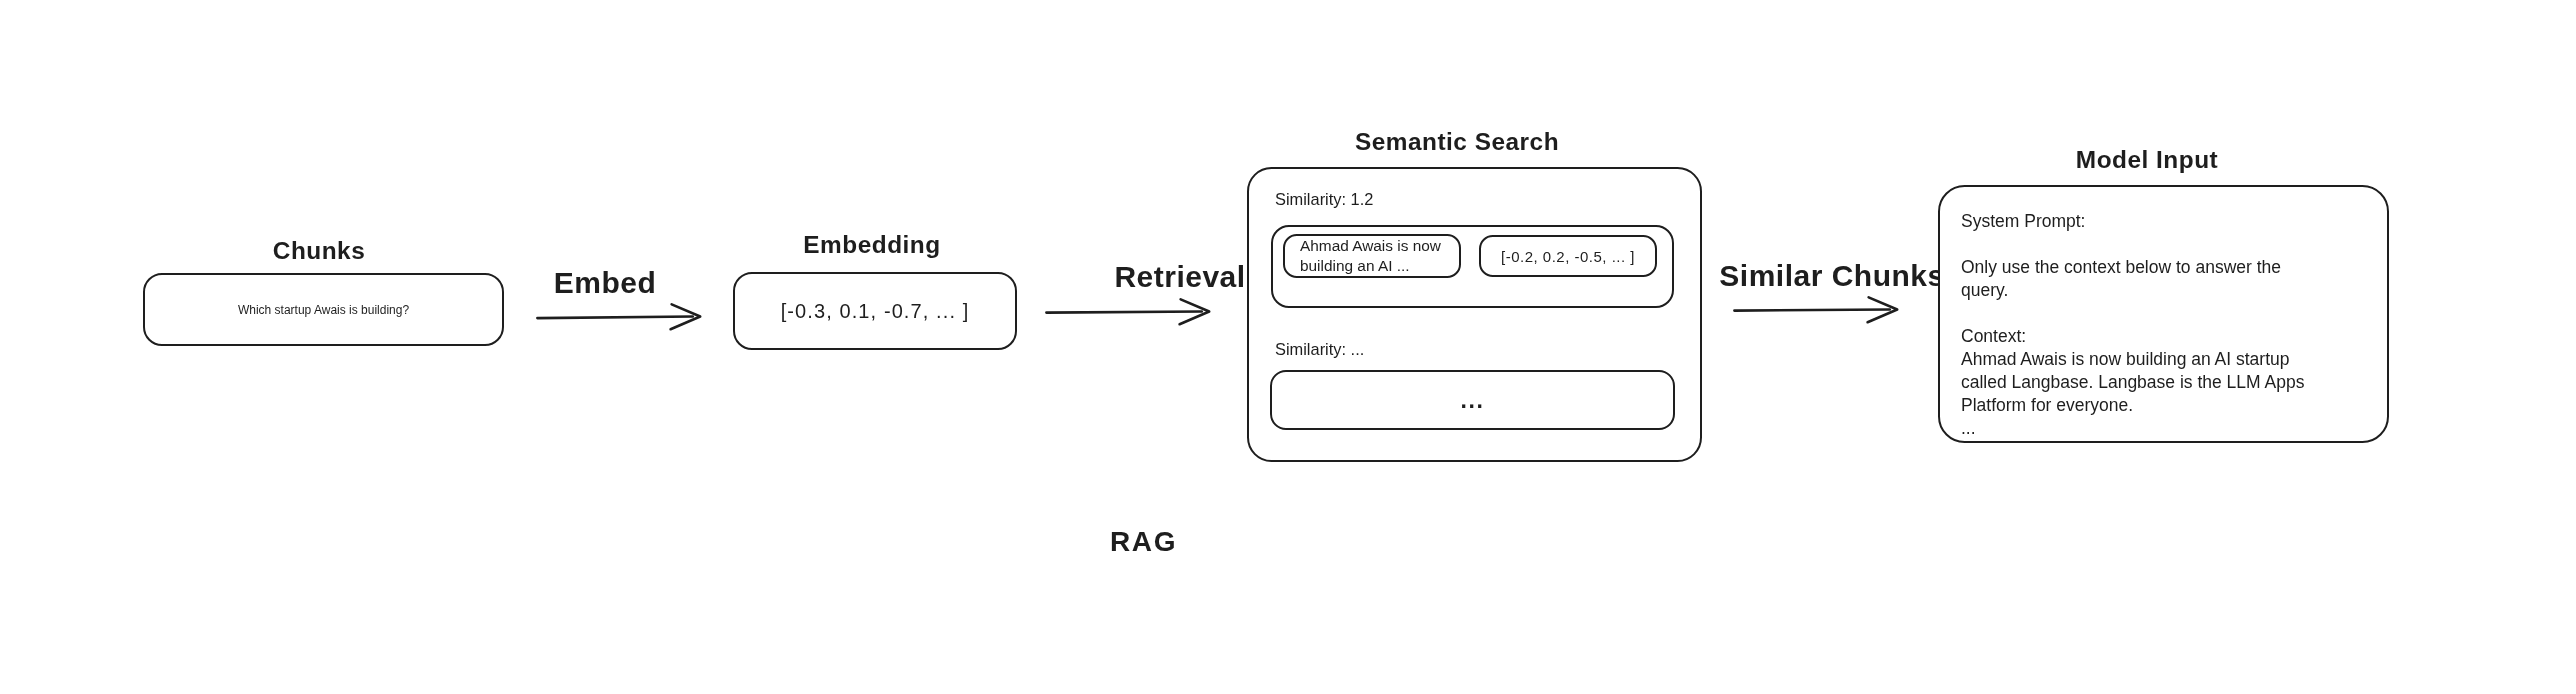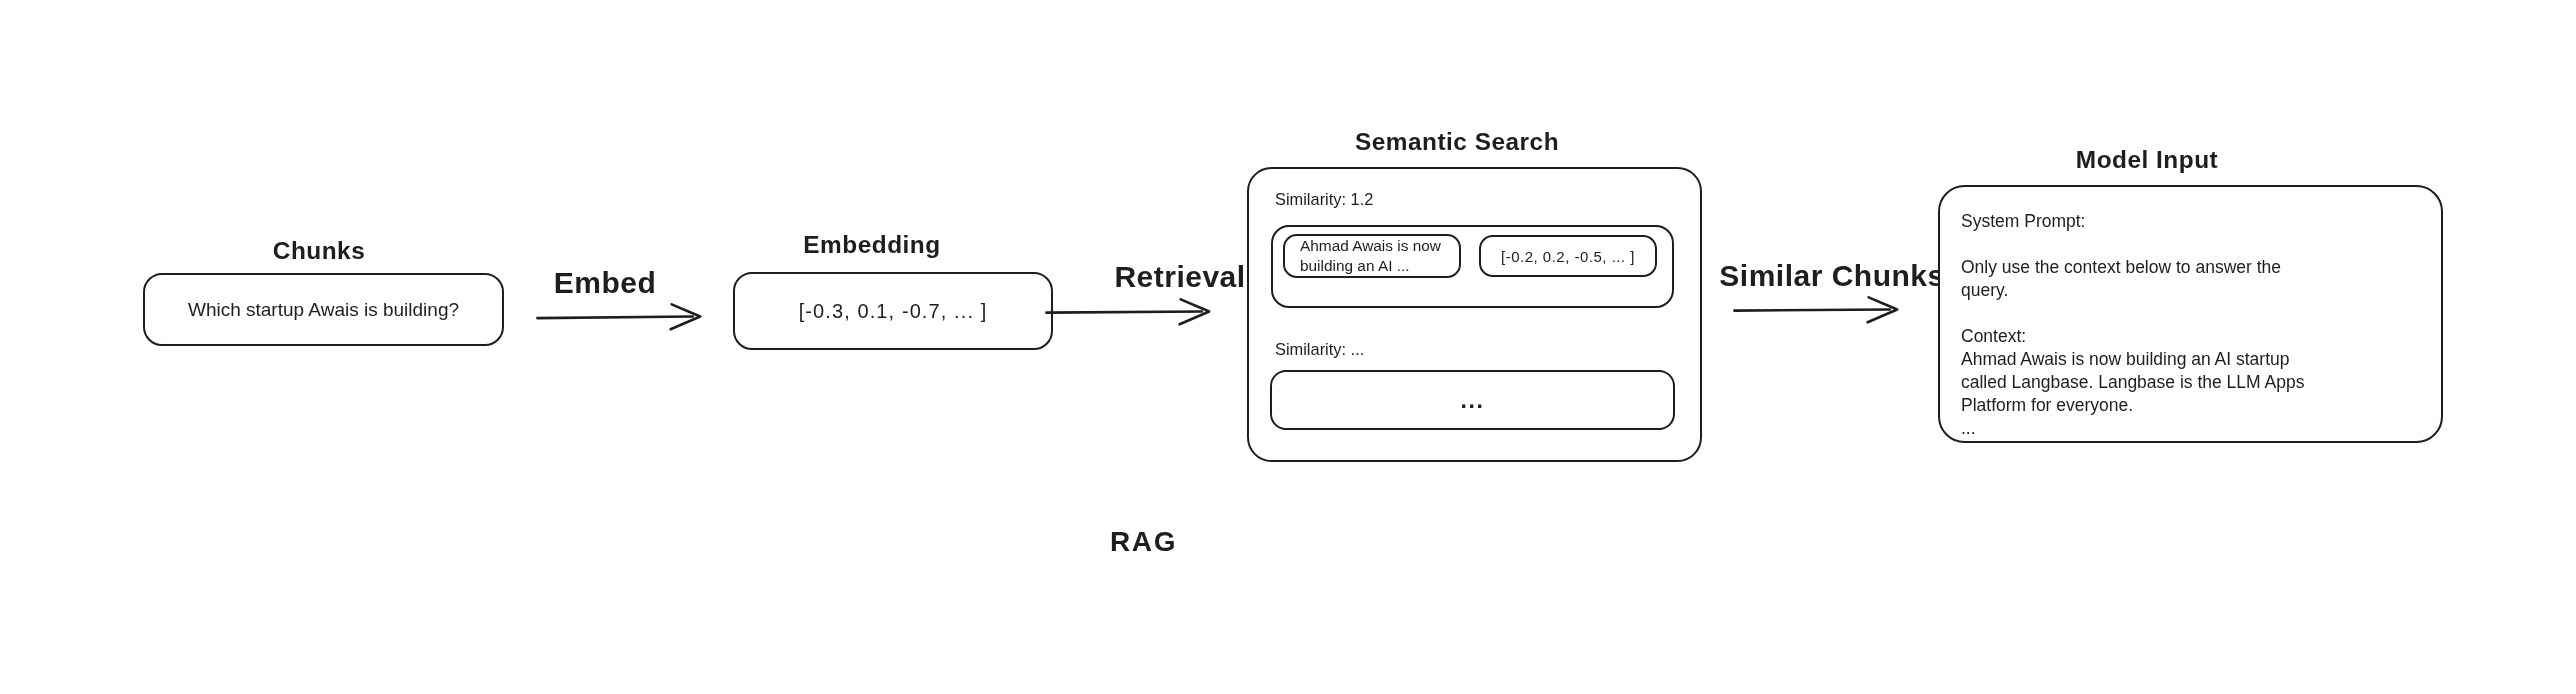--- a/index.html
+++ b/index.html
@@ -37,42 +37,42 @@
     border: 2.1px solid #1e1e1e;
     background: #ffffff;
     box-sizing: border-box;
   }
   .center-flex {
     display: flex;
     align-items: center;
     justify-content: center;
   }
   .query-box   { left: 143px;  top: 273px; width: 361px; height: 73px; border-radius: 19px; }
-  .query-text  { font-size: 19px; white-space: nowrap; }
+  .query-text  { font-size: 12px; white-space: nowrap; }
 
-  .embed-box   { left: 733px; top: 272px; width: 320px; height: 78px; border-radius: 19px; }
+  .embed-box   { left: 733px; top: 272px; width: 284px; height: 78px; border-radius: 19px; }
   .embed-text  { font-size: 20px; white-space: nowrap; letter-spacing: 1.1px; }
 
   .ss-box      { left: 1247px; top: 167px; width: 455px; height: 295px; border-radius: 24.4px; }
   .sim-label {
     position: absolute;
     font-size: 16.4px;
     white-space: nowrap;
   }
   .sim-label-1 { left: 1275px; top: 190px; }
   .sim-label-2 { left: 1275px; top: 340px; }
   .match-group { left: 1271px; top: 225px; width: 403px; height: 83px; border-radius: 18px; }
   .chunk-box   { left: 1283px; top: 234px; width: 178px; height: 44px; border-radius: 13.8px; }
   .chunk-text  { font-size: 15.4px; line-height: 20px; white-space: pre-line; text-align: left; padding-left: 15px; width: 100%; }
   .vector-box  { left: 1479px; top: 235px; width: 178px; height: 42px; border-radius: 13.8px; }
   .vector-text { font-size: 15px; white-space: nowrap; letter-spacing: 0.5px; }
   .more-box    { left: 1270px; top: 370px; width: 405px; height: 60px; border-radius: 16px; }
   .more-text   { font-size: 23px; font-weight: 700; letter-spacing: 1.6px; }
 
-  .mi-box      { left: 1938px; top: 185px; width: 505px; height: 258px; border-radius: 26.5px; text-decoration: underline; }
+  .mi-box      { left: 1938px; top: 185px; width: 451px; height: 258px; border-radius: 26.5px; text-decoration: underline; }
   .mi-text {
     position: absolute;
     left: 21px;
     top: 23px;
     width: 408px;
     font-size: 17.5px;
     line-height: 23px;
     white-space: pre-line;
   }
 

